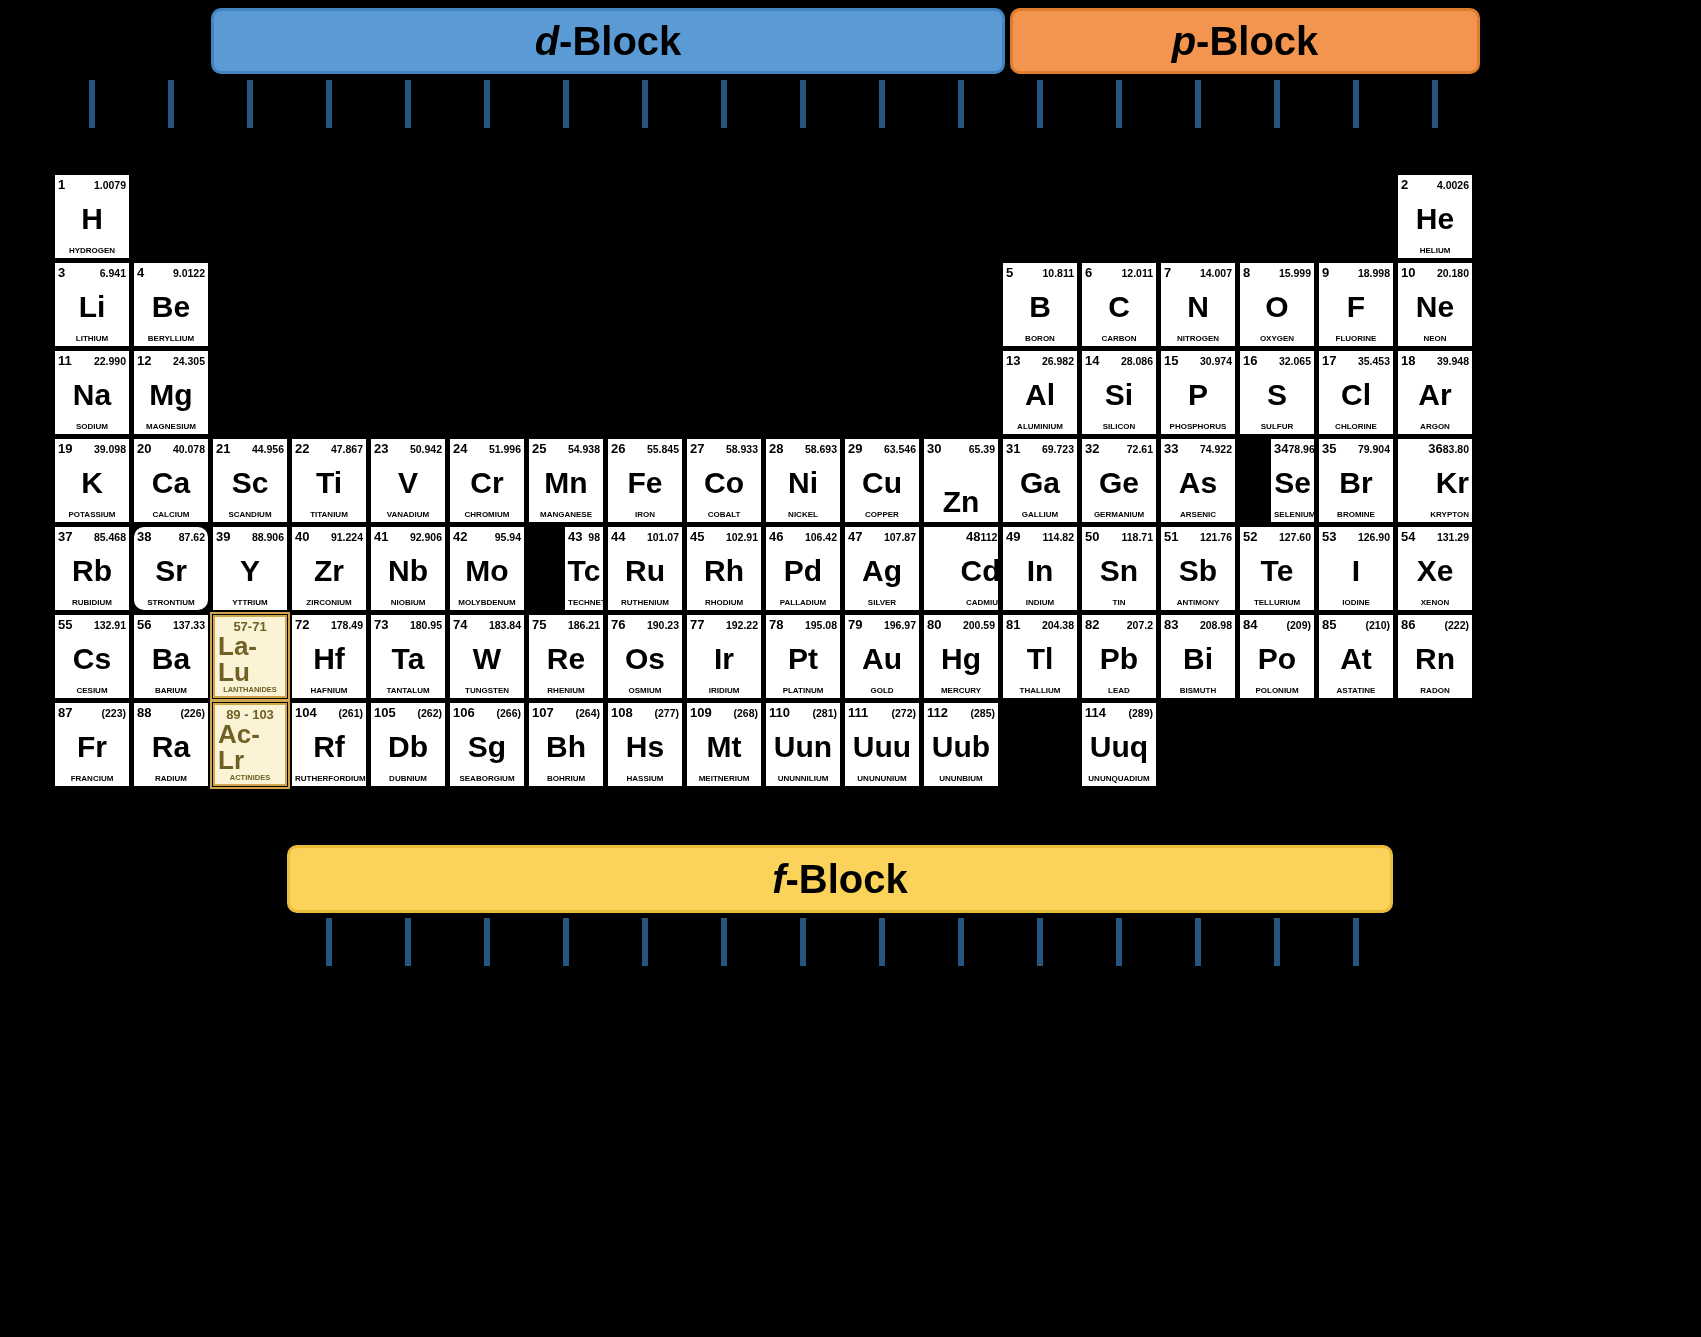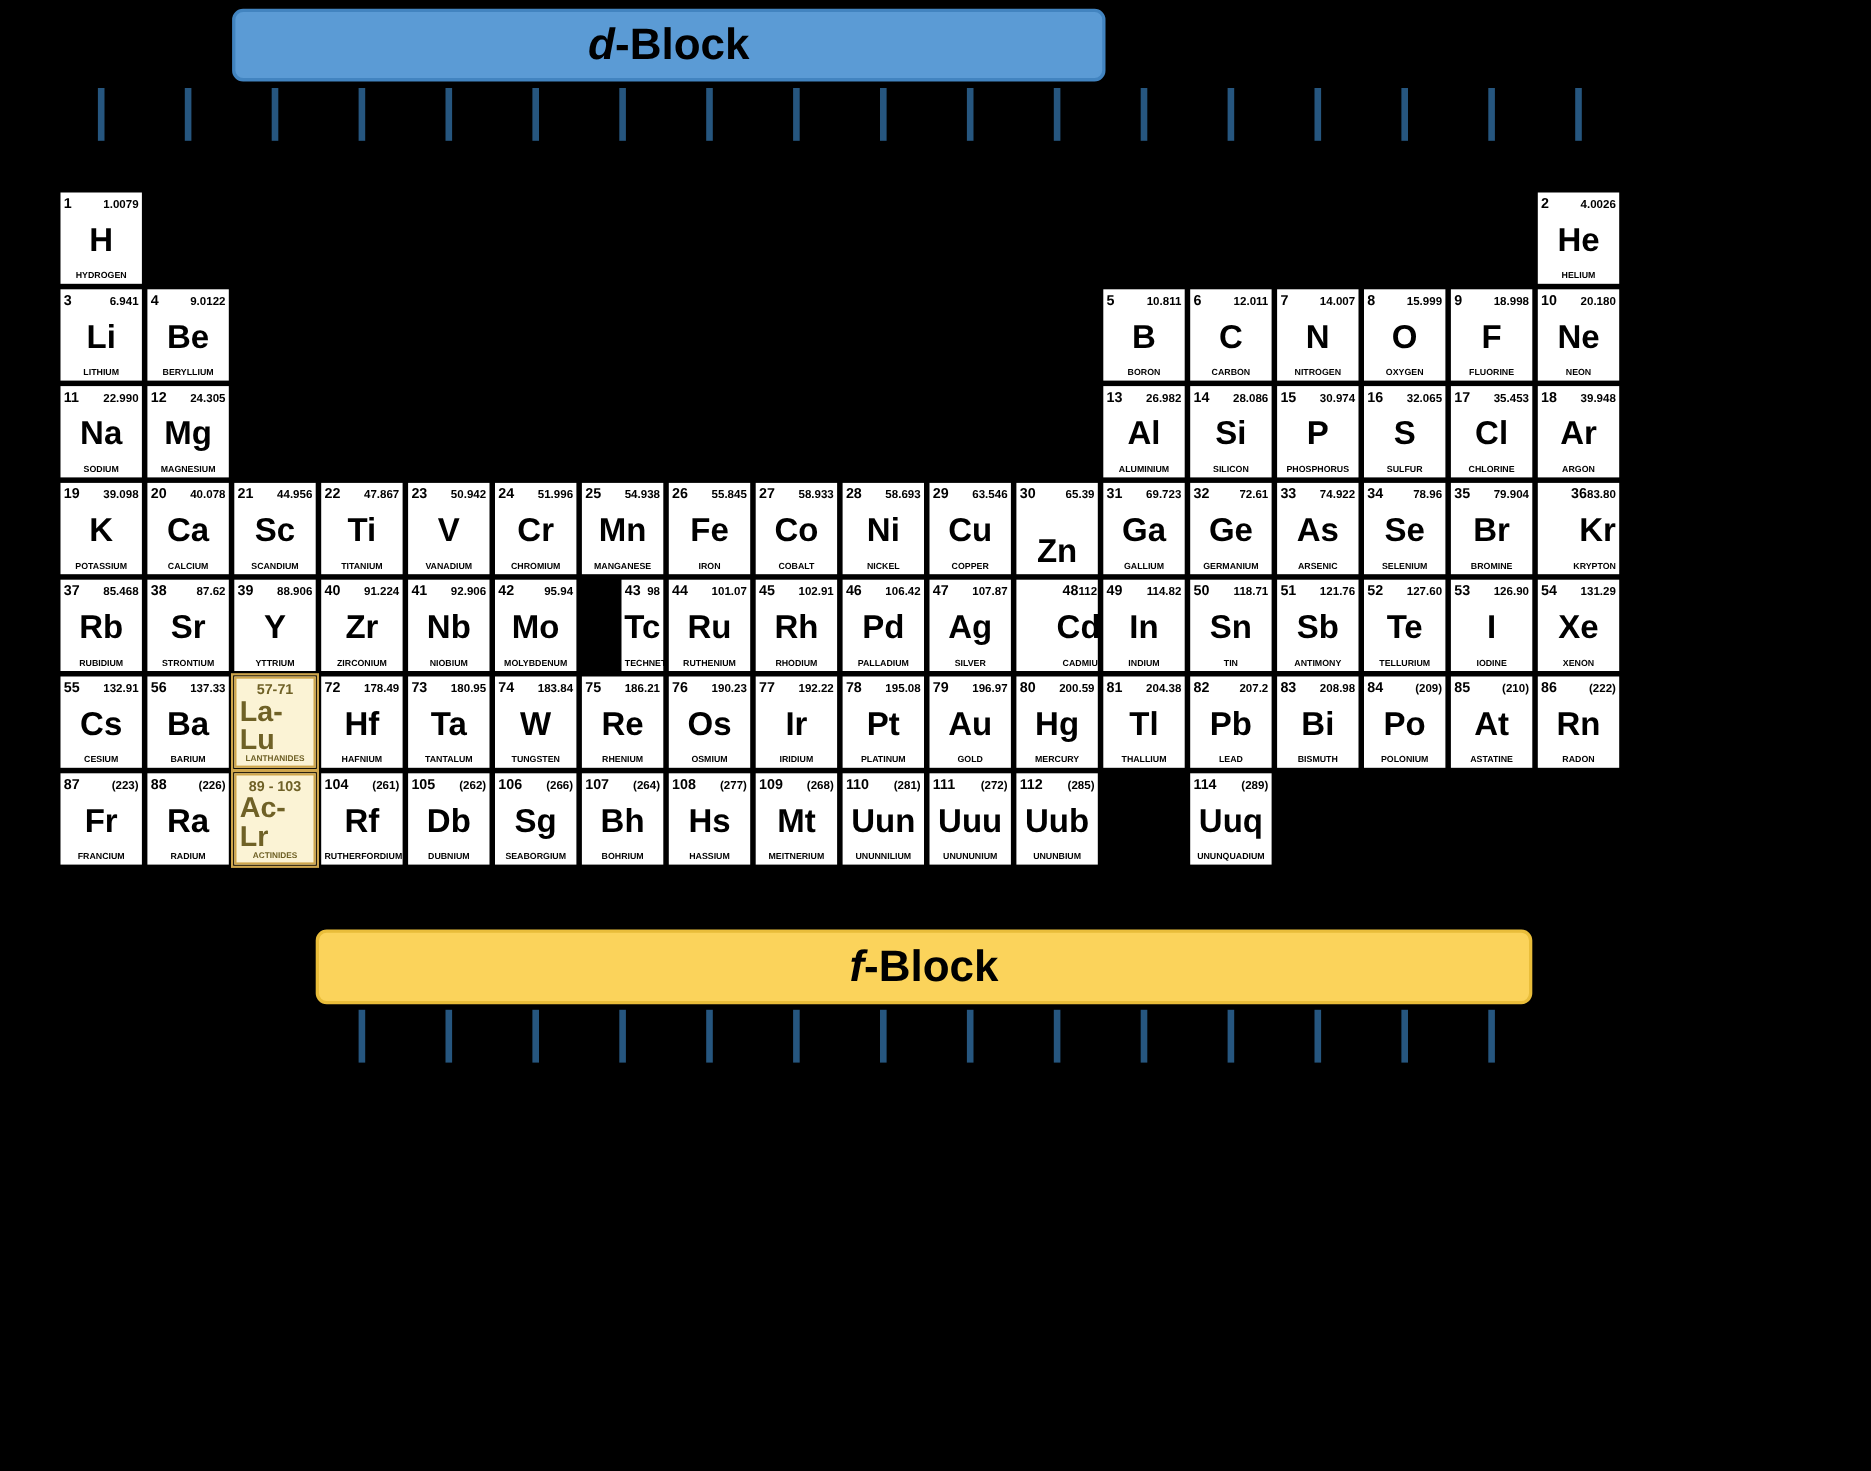--- a/index.html
+++ b/index.html
@@ -40,20 +40,23 @@
   .cell.special .ename{font-size:7.5px;}
 </style>
 </head>
 <body>
 
 <div class="stage">
 
   <div class="block-header" id="hdr-d">
     <span class="lbl"><i>d</i><span>-Block</span></span>
   </div>
+  <div class="block-header" id="hdr-p">
+    <span class="lbl"><i>p</i><span>-Block</span></span>
+  </div>
 
   <div class="ticks" id="top-ticks">
       <div class="tick"></div>
       <div class="tick"></div>
       <div class="tick"></div>
       <div class="tick"></div>
       <div class="tick"></div>
       <div class="tick"></div>
       <div class="tick"></div>
       <div class="tick"></div>
@@ -327,21 +330,21 @@
         <div class="ename">GERMANIUM</div>
       </div>
       <div class="cell" style="grid-area: 4 / 15;">
         <div class="row1">
           <span class="num">33</span>
           <span class="mass">74.922</span>
         </div>
         <div class="sym">As</div>
         <div class="ename">ARSENIC</div>
       </div>
-      <div class="cell" style="grid-area: 4 / 16;">
+      <div class="cell" style="grid-area: 4 / 16; margin-left: 31px;">
         <div class="row1">
           <span class="num">34</span>
           <span class="mass">78.96</span>
         </div>
         <div class="sym">Se</div>
         <div class="ename">SELENIUM</div>
       </div>
       <div class="cell" style="grid-area: 4 / 17;">
         <div class="row1">
           <span class="num">35</span>
@@ -359,21 +362,21 @@
         <div class="ename">KRYPTON</div>
       </div>
       <div class="cell" style="grid-area: 5 / 1;">
         <div class="row1">
           <span class="num">37</span>
           <span class="mass">85.468</span>
         </div>
         <div class="sym">Rb</div>
         <div class="ename">RUBIDIUM</div>
       </div>
-      <div class="cell" style="grid-area: 5 / 2;">
+      <div class="cell" style="grid-area: 5 / 2; border-radius: 10px;">
         <div class="row1">
           <span class="num">38</span>
           <span class="mass">87.62</span>
         </div>
         <div class="sym">Sr</div>
         <div class="ename">STRONTIUM</div>
       </div>
       <div class="cell" style="grid-area: 5 / 3;">
         <div class="row1">
           <span class="num">39</span>

